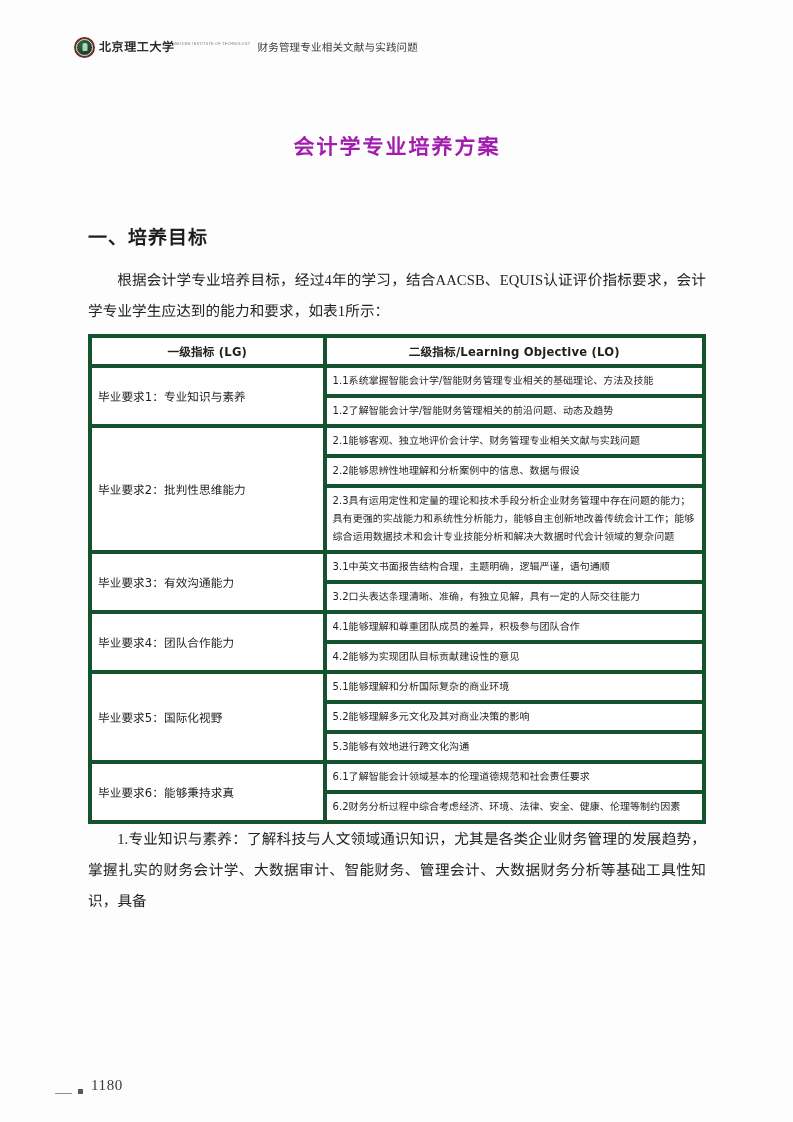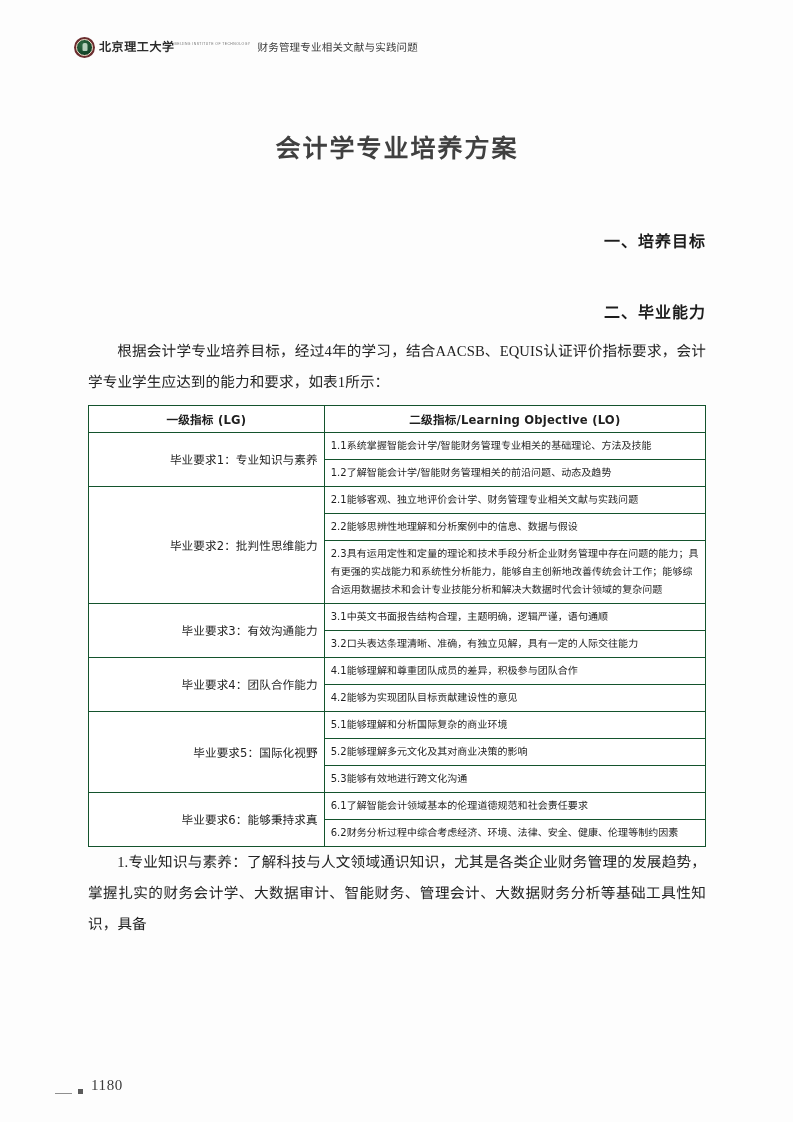--- a/index.html
+++ b/index.html
@@ -103,34 +103,33 @@
   
   .content {
     position: absolute;
     left: 88px;
     top: 0;
     width: 618px;
   }
   .doc-title {
     text-align: center;
     font-family: "DejaVu Serif", "Liberation Serif", serif;
-    font-size: 25px;
+    font-size: 21px;
     font-weight: 700;
     letter-spacing: 2px;
-    color: #404040;
+    color: #a21caf;
     margin-top: 133px;
     line-height: 1.3;
   }
   .section-head {
     font-family: "DejaVu Serif", "Liberation Serif", serif;
-    font-size: 16px;
+    font-size: 19px;
     font-weight: 700;
     letter-spacing: 1px;
     color: #1d1d1d;
-    text-align: right;
   }
   .sec-1 { margin-top: 62px; }
   .sec-2 { margin-top: 47px; }
 
   p.para {
     font-size: 14.6px;
     line-height: 31px;
     text-align: justify;
     text-justify: inter-ideograph;
     text-indent: 2em;
@@ -154,37 +153,37 @@
   }
   table.lo-table {
     margin-top: 7px;
     width: 100%;
     border-collapse: collapse;
     table-layout: fixed;
     background: #fff;
   }
   table.lo-table th,
   table.lo-table td {
-    border: 1px solid #14532d;
+    border: 4px solid #14532d;
     padding: 4px 6px;
     vertical-align: middle;
     color: #1f1f1f;
   }
   table.lo-table th {
     text-align: center;
     font-family: "DejaVu Sans", "Liberation Sans", sans-serif;
     font-size: 11.6px;
     font-weight: 700;
     padding: 5px 6px;
     letter-spacing: .2px;
   }
   td.lg-cell {
     font-family: "DejaVu Sans", "Liberation Sans", sans-serif;
     font-size: 11.6px;
-    text-align: right;
+    text-align: left;
     padding-left: 12px;
     letter-spacing: .1px;
   }
   td.lo-cell {
     font-family: "DejaVu Sans", "Liberation Sans", sans-serif;
     font-size: 10px;
     line-height: 18px;
     text-align: left;
     letter-spacing: .05px;
   }
@@ -235,21 +234,20 @@
     </div>
     <div class="header-title">财务管理专业相关文献与实践问题</div>
   </div>
 
   <div class="content">
 
     <h1 class="doc-title">会计学专业培养方案</h1>
 
     <h2 class="section-head sec-1">一、培养目标</h2>
 
-    <h2 class="section-head sec-2">二、毕业能力</h2>
     <p class="para para-2">根据会计学专业培养目标，经过4年的学习，结合AACSB、EQUIS认证评价指标要求，会计学专业学生应达到的能力和要求，如表1所示：</p>
 
 
     <table class="lo-table">
       <colgroup>
         <col class="c-lg">
         <col class="c-lo">
       </colgroup>
       <thead>
         <tr>

